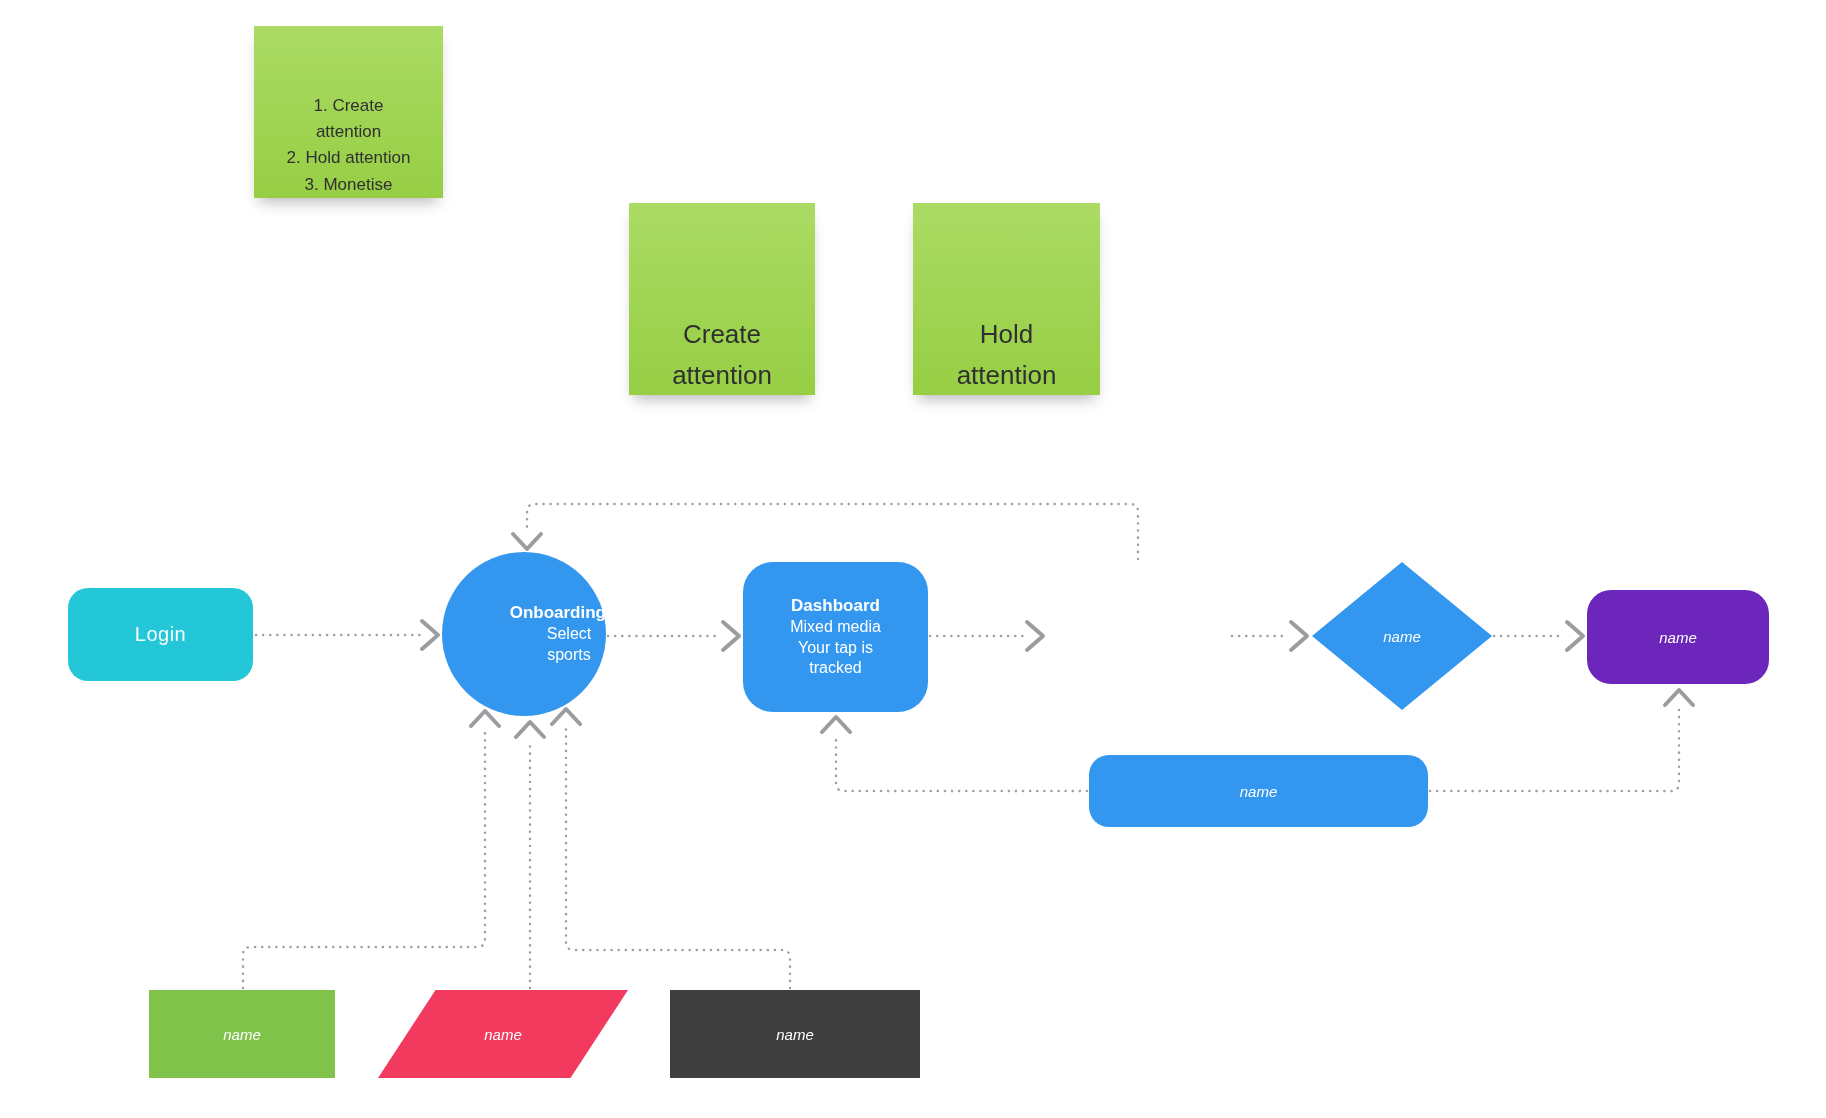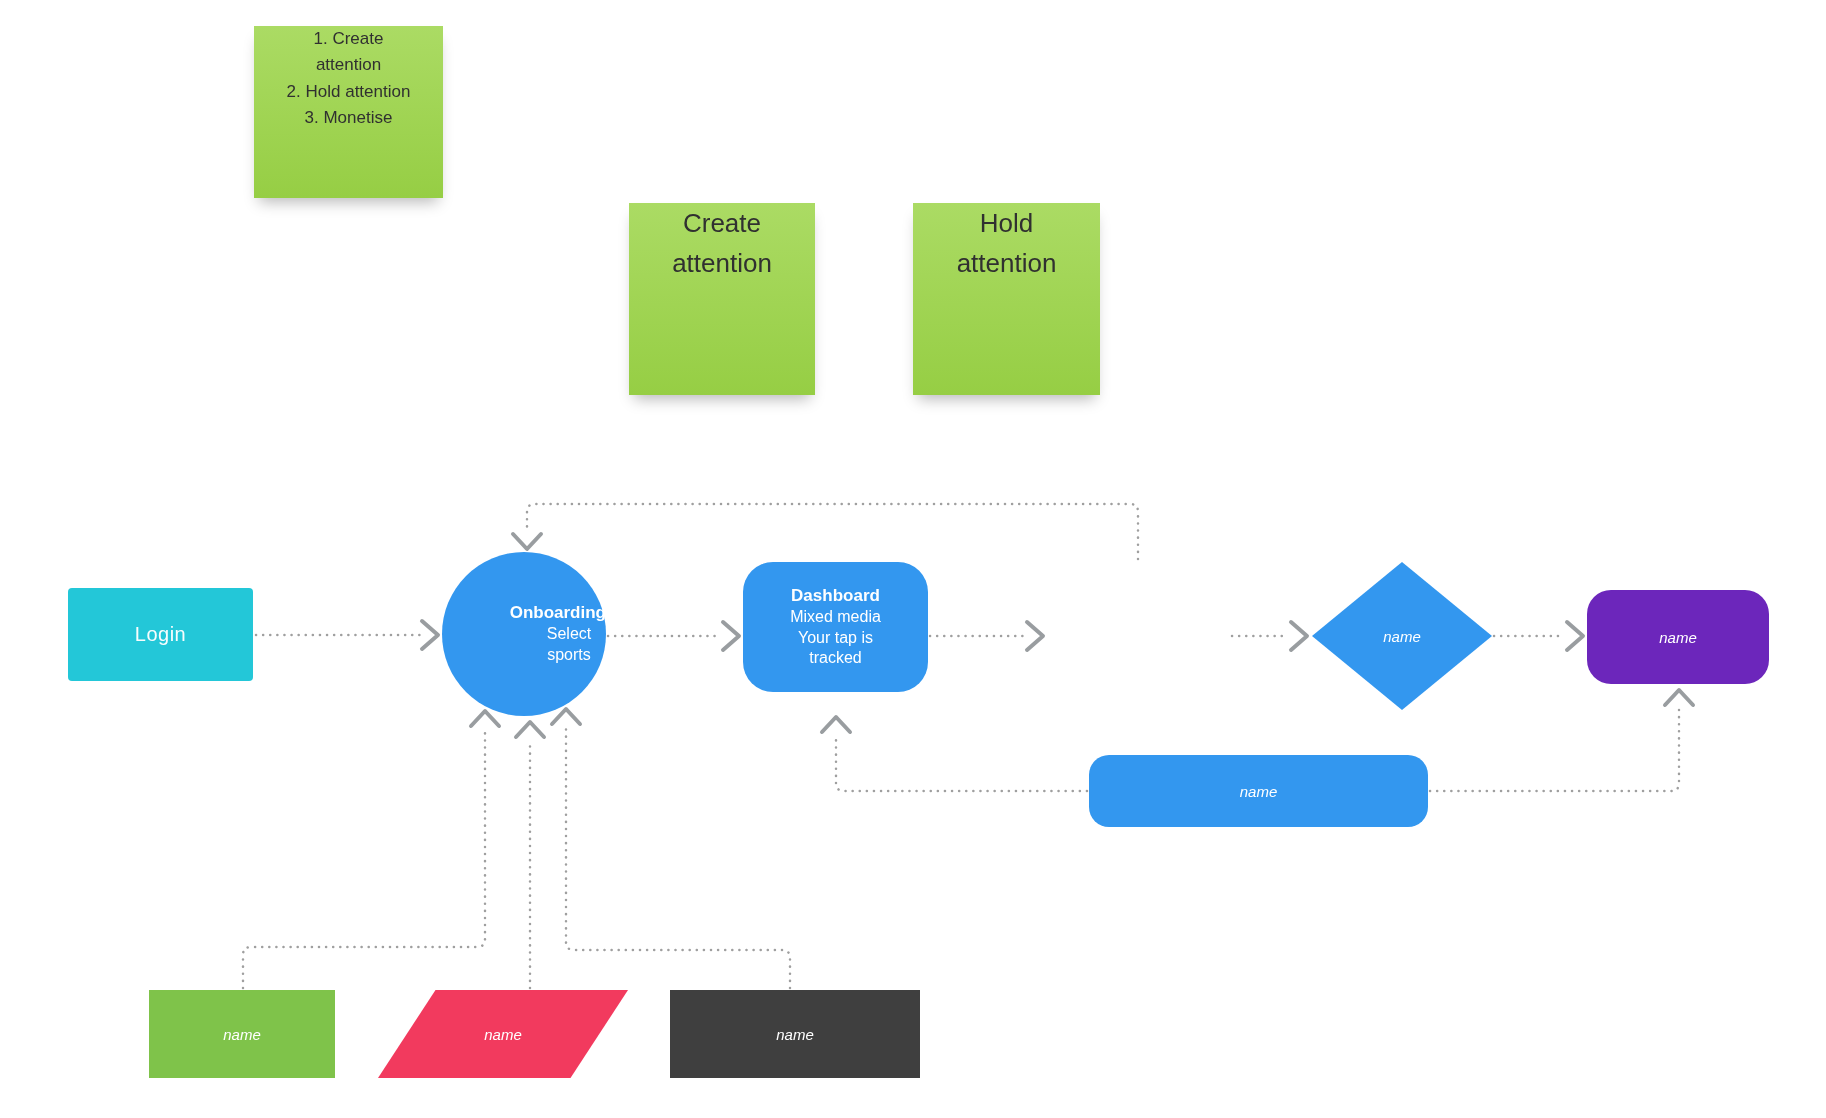--- a/index.html
+++ b/index.html
@@ -37,37 +37,37 @@
     fill:none;
     stroke:var(--arrow);
     stroke-width:4;
     stroke-linecap:round;
     stroke-linejoin:round;
   }
   .sticky{
     position:absolute;
     background:linear-gradient(180deg,var(--sticky_top),var(--sticky_bottom));
     box-shadow:0 9px 14px -5px rgba(0,0,0,.28);
-    display:flex;align-items:flex-start;justify-content:center;
+    display:flex;align-items:flex-end;justify-content:center;
     text-align:center;
   }
   .sticky-big{
     font-size:26px;line-height:1.55;color:var(--sticky_text);
     white-space:pre-line;padding:0 14px;
   }
   .sticky-small{
     font-size:17px;line-height:1.55;color:var(--sticky_text);
     white-space:pre-line;max-width:128px;
   }
   .node{
     position:absolute;
     display:flex;flex-direction:column;align-items:center;justify-content:center;
     text-align:center;color:var(--node_text);
   }
-  .r-login{background:var(--teal);border-radius:4px;}
+  .r-login{background:var(--teal);border-radius:20px;}
   .r-blue{background:var(--blue);border-radius:30px;}
   .r-purple{background:var(--purple);border-radius:24px;}
   .r-feedback{background:var(--blue);border-radius:20px;}
   .circle{background:var(--blue);border-radius:50%;}
   .diamond{background:var(--blue);clip-path:polygon(50% 0,100% 50%,50% 100%,0 50%);}
   .rect-green{background:var(--green);}
   .para-pink{background:var(--pink);clip-path:polygon(23% 0,100% 0,77% 100%,0 100%);}
   .rect-dark{background:var(--dark);}
   .login-label{font-size:20px;font-weight:400;letter-spacing:.5px;opacity:.97;}
   .node-title{font-weight:700;font-size:17px;line-height:1.3;}
@@ -136,21 +136,21 @@
 
   <div class="node r-login" style="left:68px;top:588px;width:185px;height:93px;">
     <span class="login-label">Login</span>
   </div>
 
   <div class="node circle" style="left:442px;top:552px;width:164px;height:164px;align-items:flex-end;">
     <span class="node-title">Onboarding</span>
     <span class="node-sub narrow">Select sports</span>
   </div>
 
-  <div class="node r-blue" style="left:743px;top:562px;width:185px;height:130px;">
+  <div class="node r-blue" style="left:743px;top:562px;width:185px;height:150px;">
     <span class="node-title">Dashboard</span>
     <span class="node-sub">Mixed media</span>
     <span class="node-sub mid">Your tap is tracked</span>
   </div>
 
 
   <div class="node diamond" style="left:1312px;top:562px;width:180px;height:148px;">
     <span class="node-label">name</span>
   </div>
 

